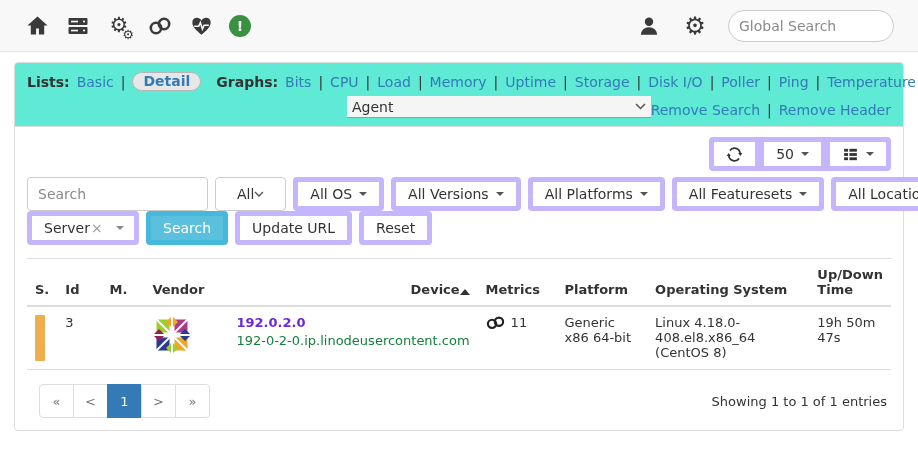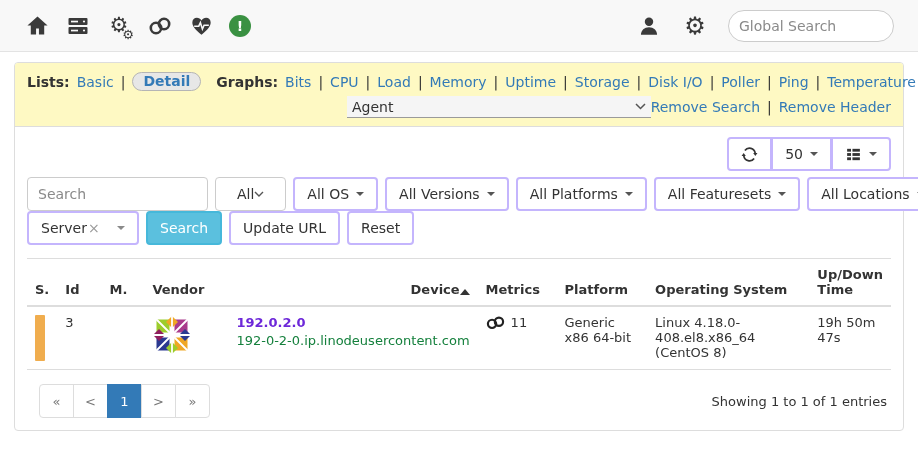--- a/index.html
+++ b/index.html
@@ -30,45 +30,45 @@
   .nav-right { margin-left:auto; display:flex; align-items:center; gap:20px; }
   .global-search {
     width:166px; height:32px; border:1px solid #ccc; border-radius:16px;
     padding:12px 10px; font:inherit; color:#ef4444; background:#fff; outline:none;
   }
   .global-search::placeholder { color:#8a8a8a; }
 
   
   .panel { margin:10px 14px 0; border:1px solid #ddd; border-radius:4px; background:#fff; }
   .panel-heading {
-    background:#fef9c3; border-bottom:1px solid #ddd; border-radius:3px 3px 0 0;
+    background:#5eead4; border-bottom:1px solid #ddd; border-radius:3px 3px 0 0;
     padding:9px 12px 8px;
   }
   .lists-row { display:flex; align-items:center; gap:7px; white-space:nowrap; }
   .bold-label { font-weight:bold; color:#333; }
   .lnk { color:#337ab7; text-decoration:none; cursor:pointer; }
   .sep { color:#333; }
   .detail-pill {
     background:#e7e7e7; border:1px solid #b5b5b5; border-radius:11px;
     padding:0 10px 1px; color:#337ab7; font-weight:bold; cursor:pointer;
   }
   .graphs-label { margin-left:8px; }
-  .agent-row { display:flex; align-items:center; margin-top:5px; padding-left:320px; }
+  .agent-row { display:flex; align-items:flex-end; margin-top:5px; padding-left:320px; }
   .agent-select {
     width:312px; height:22px; background:#f5f5f5; border:none; border-bottom:1px solid #9a9a9a;
     display:flex; align-items:center; justify-content:space-between; padding:0 5px;
     color:#333; cursor:pointer;
   }
   .heading-links { margin-left:auto; display:flex; gap:7px; white-space:nowrap; }
 
   
   .panel-body { padding:10px 12px 12px; }
   .toolbar { display:flex; justify-content:flex-end; }
   .btn {
-    height:34px; background:#fff; border:2px solid #c4b5fd; border-radius:4px;
+    height:34px; background:#fff; border:5px solid #c4b5fd; border-radius:4px;
     display:inline-flex; align-items:center; gap:7px; padding:0 12px;
     font:inherit; color:#333; cursor:pointer; white-space:nowrap;
   }
   .btn-group { display:flex; }
   .btn-group .btn { border-radius:0; margin-left:-1px; }
   .btn-group .btn:first-child { border-radius:4px 0 0 4px; margin-left:0; }
   .btn-group .btn:last-child { border-radius:0 4px 4px 0; }
   .caret {
     width:0; height:0; display:inline-block;
     border-left:4px solid transparent; border-right:4px solid transparent;

